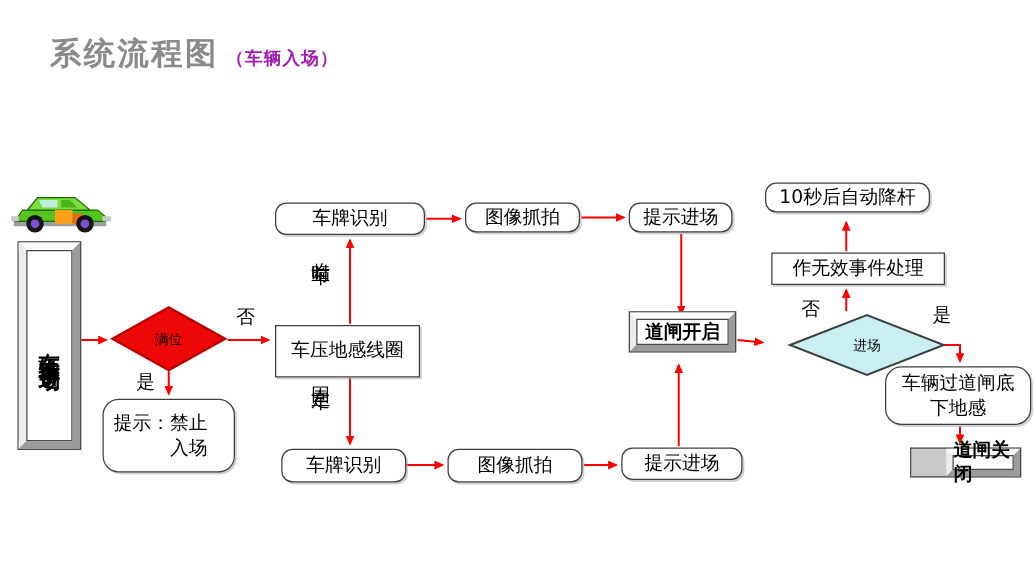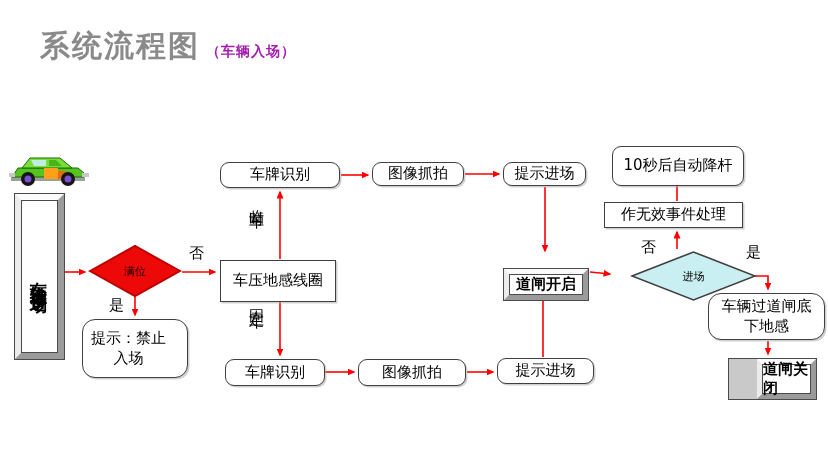--- a/index.html
+++ b/index.html
@@ -1,21 +1,21 @@
 <!DOCTYPE html>
 <html><head>
 <meta charset="utf-8">
 <style>
   html,body{margin:0;padding:0;background:#fff;}
   .stage{position:relative;width:828px;height:458px;background:#ffffff;overflow:hidden;
          font-family:"DejaVu Sans",sans-serif;color:#000;}
   .abs{position:absolute;}
   
   .title-row{position:absolute;left:40px;top:26px;display:flex;align-items:baseline;gap:6px;}
-  .title-main{font-size:30px;font-weight:bold;color:#8a8a8a;letter-spacing:2px;}
+  .title-main{font-size:25px;font-weight:bold;color:#8a8a8a;letter-spacing:2px;}
   .title-sub{font-size:14px;font-weight:bold;color:#a21caf;letter-spacing:1px;}
   
   .rbox,.sbox{position:absolute;background:#fff;border:1.5px solid #3f3f3f;
               display:flex;align-items:center;justify-content:center;
               font-size:15px;line-height:1.3;box-sizing:border-box;
               box-shadow:1.5px 1.5px 0 rgba(170,170,170,.55);}
   .rbox{border-radius:9px;}
   .rbox.big{border-radius:13px;}
   
   .box3d{position:absolute;border:1px solid #4a4a4a;box-sizing:border-box;background:#c9c9c9;}
@@ -29,21 +29,21 @@
   
   .diamond{position:absolute;}
   .diamond svg{position:absolute;left:0;top:0;}
   .diamond .dlabel{position:absolute;left:0;top:0;width:100%;height:100%;
                    display:flex;align-items:center;justify-content:center;font-size:11px;}
   
   .flabel{position:absolute;font-size:15px;color:#000;}
   .flabel.vert{writing-mode:vertical-rl;text-orientation:upright;line-height:1.1;letter-spacing:2px;}
   
   .lines{display:flex;flex-direction:column;}
-  .lines.left{align-items:center;}
+  .lines.left{align-items:flex-end;}
   .lines.center{align-items:center;}
 </style>
 </head>
 <body>
 
 <div class="stage">
 
   <div class="title-row">
     <span class="title-main">系统流程图</span>
     <span class="title-sub">（车辆入场）</span>
@@ -130,49 +130,49 @@
   <div class="rbox" style="left:225px;top:359px;width:100px;height:27px;">
     <span>车牌识别</span>
   </div>
   <div class="rbox" style="left:358px;top:359px;width:108px;height:27px;">
     <span>图像抓拍</span>
   </div>
   <div class="rbox" style="left:497px;top:358px;width:97px;height:26px;">
     <span>提示进场</span>
   </div>
 
-  <div class="box3d" style="left:503px;top:268px;width:86px;height:33px;">
+  <div class="box3d" style="left:503px;top:249px;width:86px;height:33px;">
     <div class="bevel">
         <div class="inner3d">道闸开启</div>
       </div>
   </div>
 
   <div class="diamond" style="left:630px;top:250px;width:127px;height:52px;">
     <svg width="127" height="52" viewBox="0 0 127 52">
       <polygon points="2,26 63.5,2 125,26 63.5,50" fill="#c9eff2" stroke="#3f3f3f" stroke-width="1.6"></polygon>
     </svg>
     <span class="dlabel">进场</span>
   </div>
 
-  <div class="sbox" style="left:604px;top:202px;width:139px;height:26px;">
+  <div class="sbox" style="left:617px;top:202px;width:139px;height:26px;">
     <span>作无效事件处理</span>
   </div>
 
-  <div class="rbox" style="left:612px;top:146px;width:132px;height:40px;">
+  <div class="rbox" style="left:612px;top:146px;width:132px;height:24px;">
     <span>10秒后自动降杆</span>
   </div>
 
   <div class="rbox big" style="left:708px;top:293px;width:117px;height:47px;">
     <div class="lines center">
       <span>车辆过道闸底</span>
       <span>下地感</span>
     </div>
   </div>
 
-  <div class="box3d" style="left:728px;top:358px;width:89px;height:42px;padding-left:28px;">
+  <div class="box3d" style="left:728px;top:358px;width:89px;height:24px;padding-left:28px;">
     <div class="bevel">
         <div class="inner3d">道闸关闭</div>
       </div>
   </div>
 
   <span class="flabel" style="left:189px;top:244px;">否</span>
   <span class="flabel" style="left:109px;top:296px;">是</span>
   <span class="flabel vert" style="left:248px;top:197px;">临时车</span>
   <span class="flabel vert" style="left:248px;top:297px;">固定车</span>
   <span class="flabel" style="left:641px;top:238px;">否</span>

